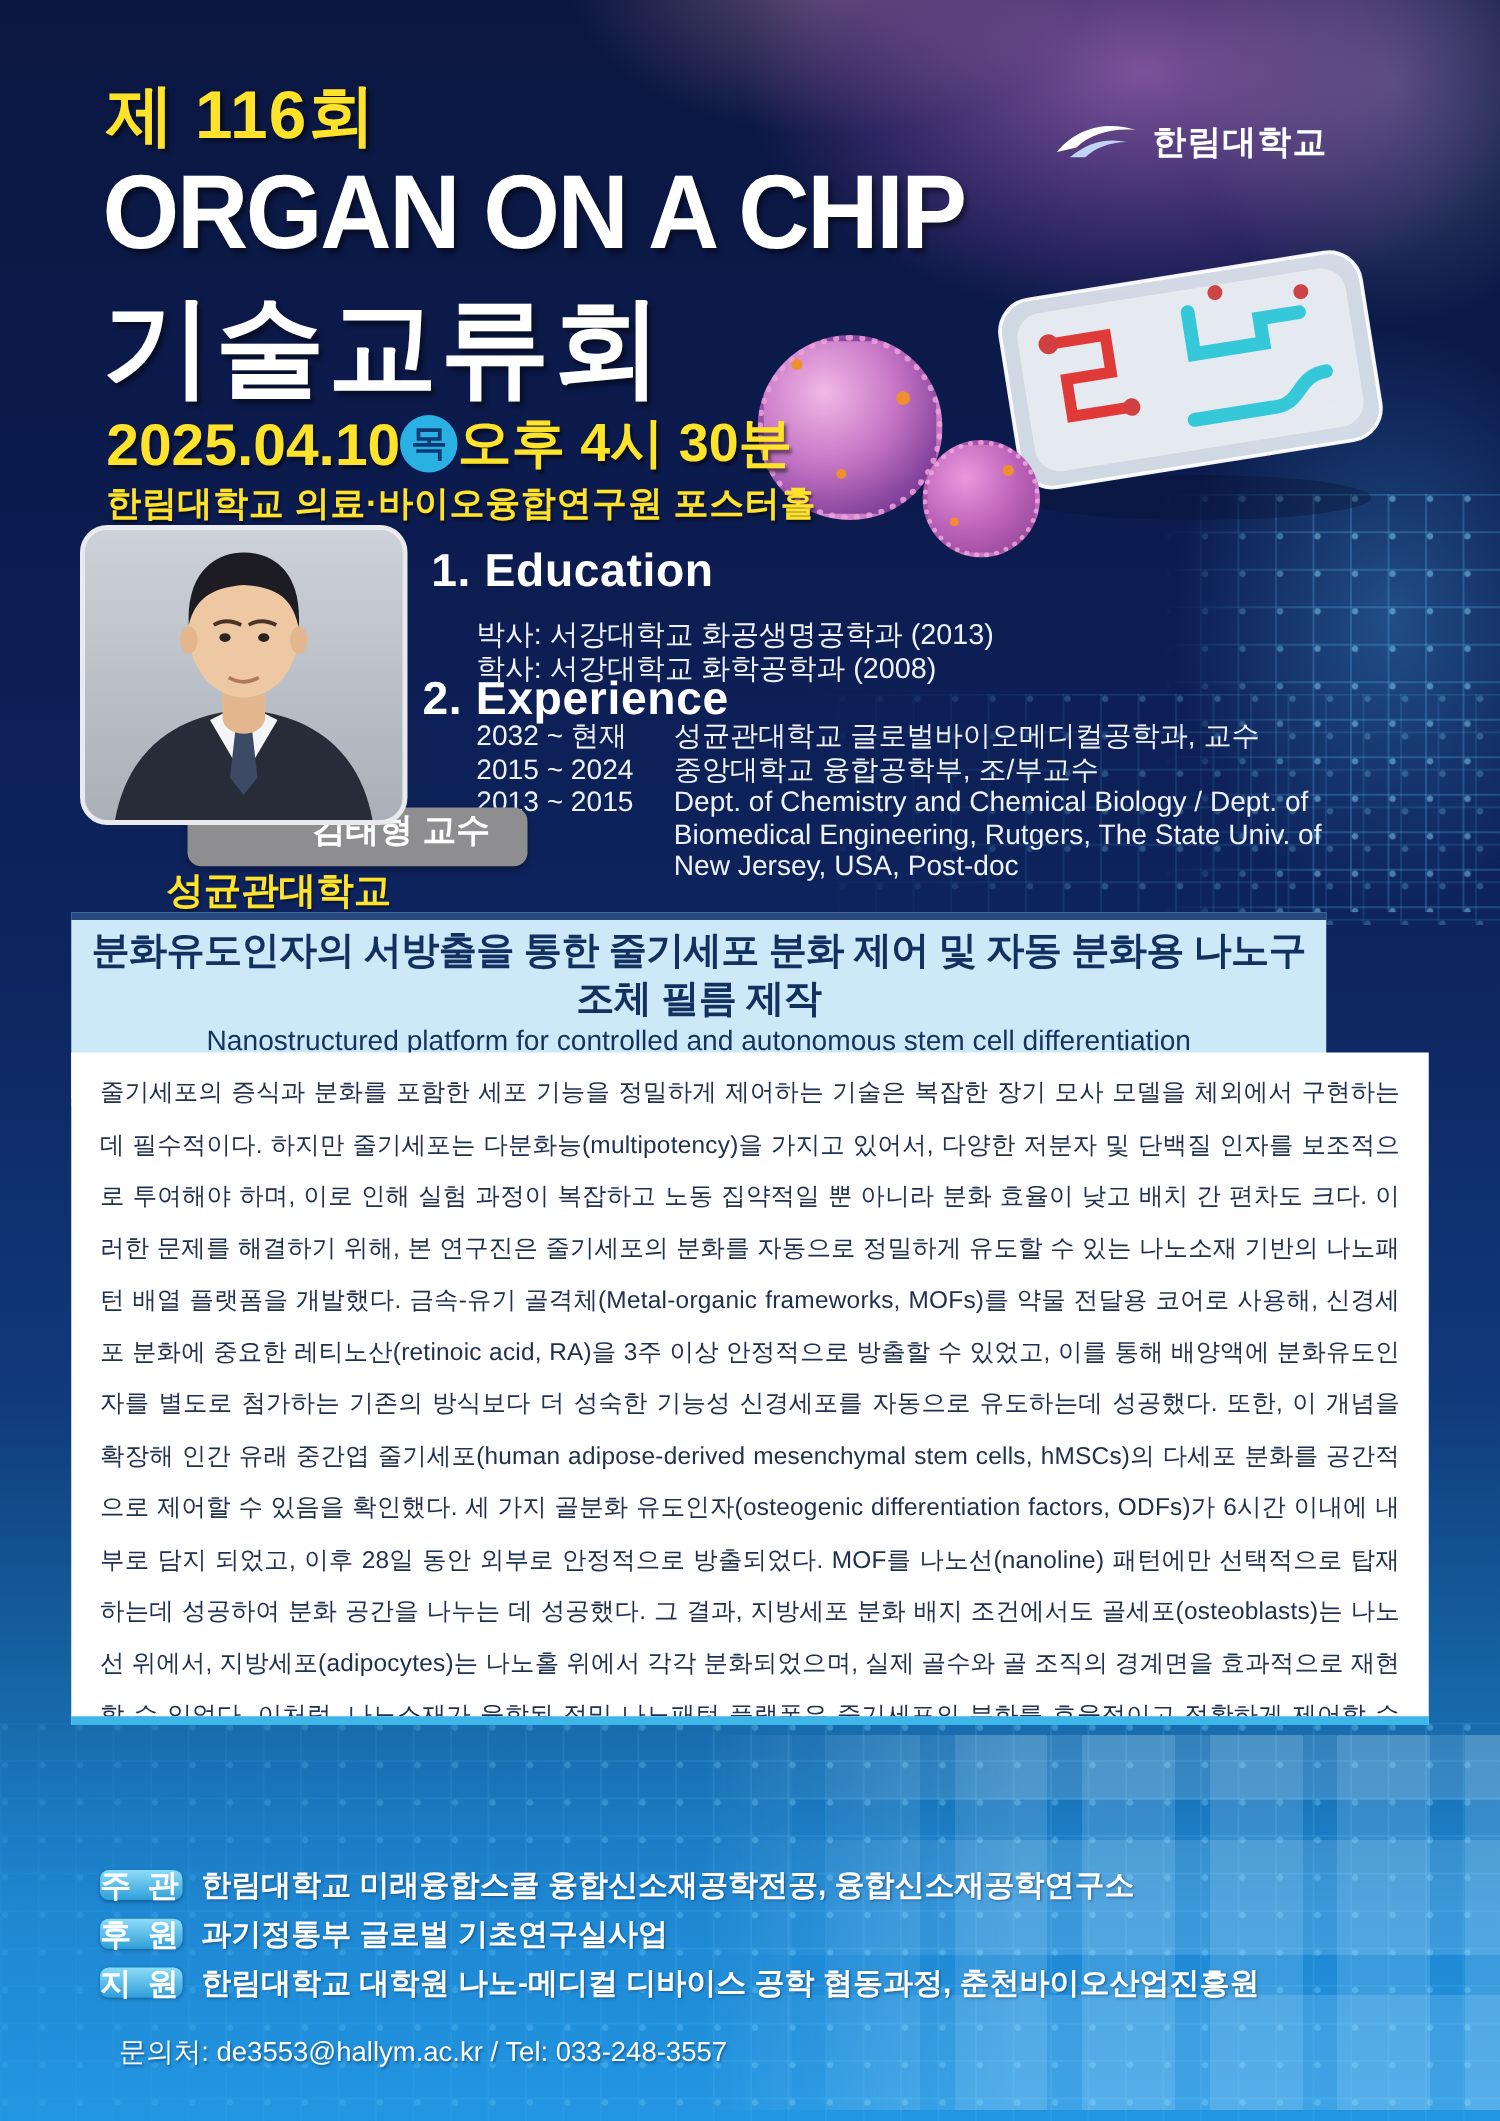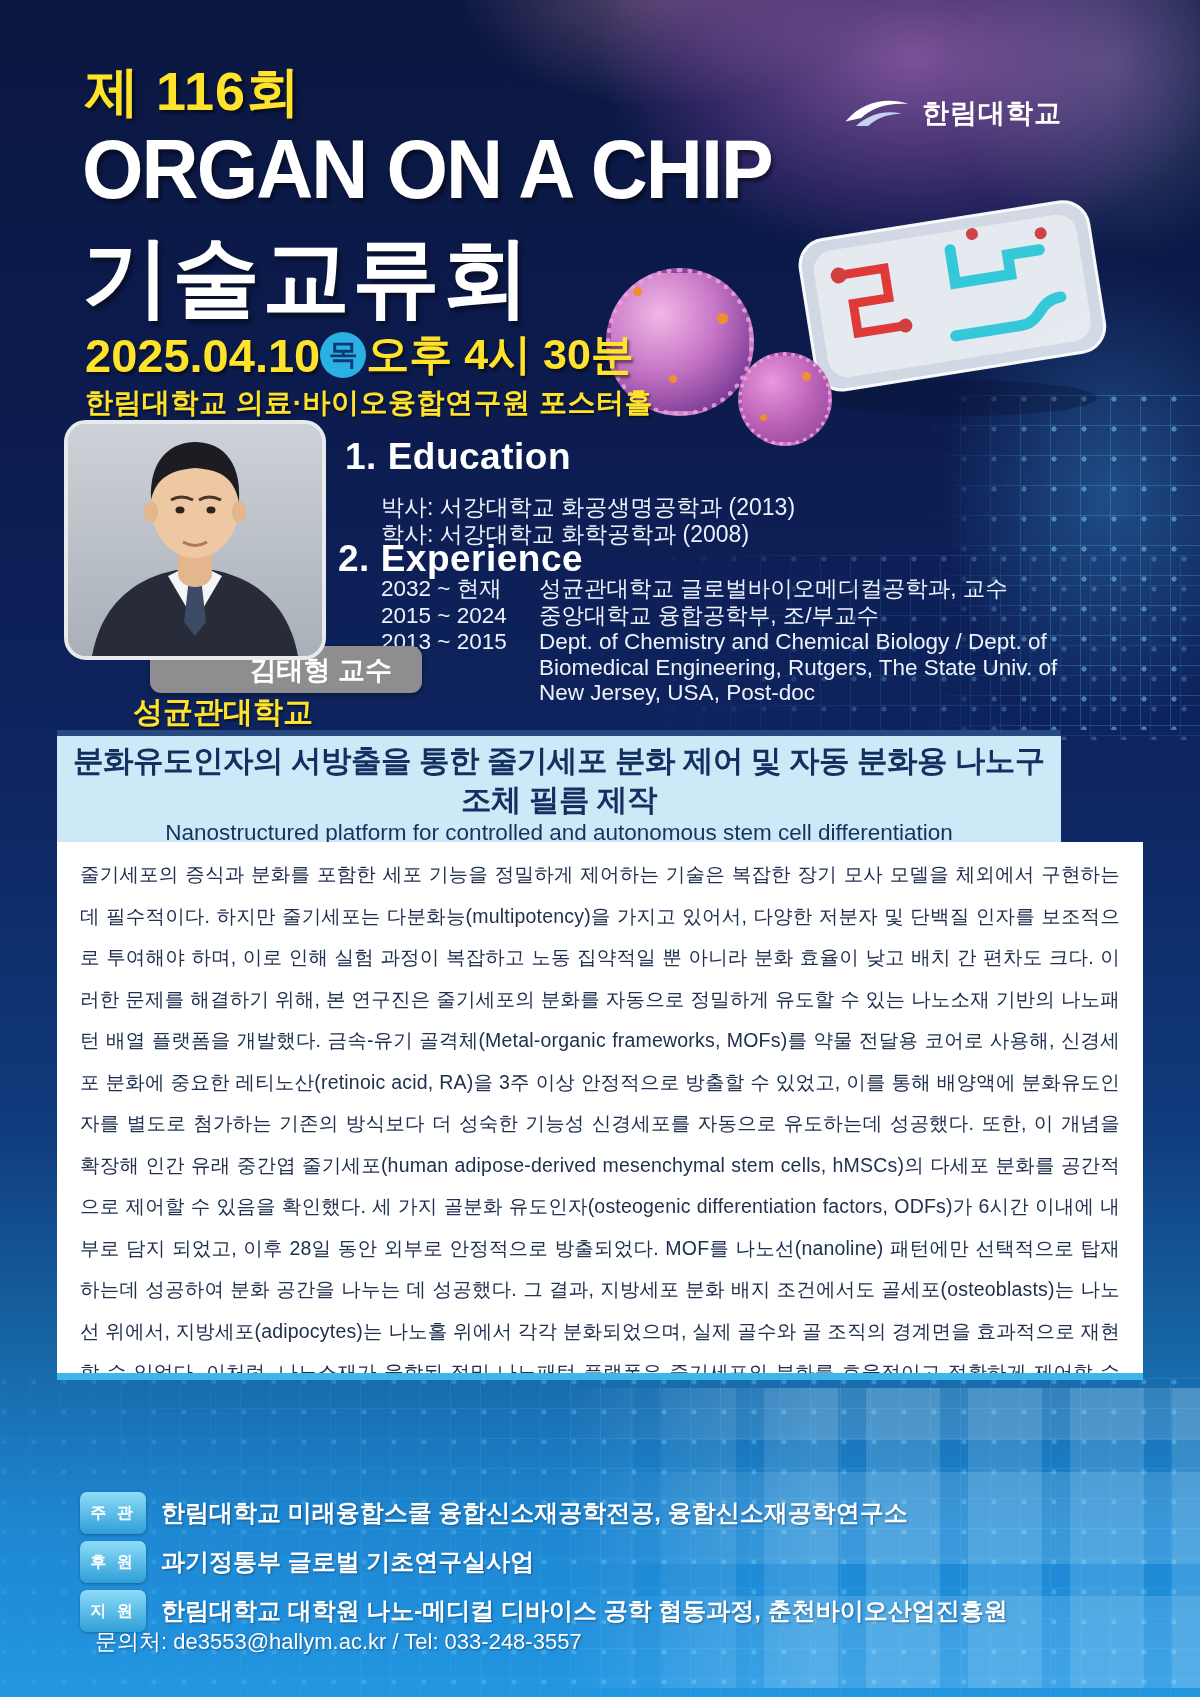--- a/index.html
+++ b/index.html
@@ -50,21 +50,21 @@
   .date-txt{ font-size:47px; font-weight:800; color:#ffe32b; text-shadow:2px 3px 3px rgba(0,0,0,.5);}
   .day-badge{ width:46px; height:46px; border-radius:50%; background:#2bb0e4; color:#0e3a74;
     font-size:29px; font-weight:800; display:flex; align-items:center; justify-content:center;}
   .time-txt{ font-size:43px; font-weight:800; color:#ffe32b; text-shadow:2px 3px 3px rgba(0,0,0,.5);}
   .venue{ left:85px; top:384px; font-size:28px; font-weight:800; color:#ffe32b; letter-spacing:.5px;
     text-shadow:1px 2px 2px rgba(0,0,0,.5);}
 
   .photo{ left:64px; top:420px; width:262px; height:240px; border-radius:22px; overflow:hidden;
     border:4px solid #e9eaec; z-index:7; background:#bcc1c8; }
   .name-plate{ left:150px; top:646px; width:272px; height:47px; background:#8e8e90; border-radius:11px;
-    display:flex; align-items:center; justify-content:flex-end; padding-right:30px; z-index:6;
+    display:flex; align-items:flex-start; justify-content:flex-end; padding-right:30px; z-index:6;
     box-shadow:0 2px 5px rgba(0,0,0,.35);}
   .name-plate span{ color:#fff; font-size:27px; font-weight:700; }
   .affiliation{ left:133px; top:692px; font-size:30px; font-weight:800; color:#ffe32b;
     text-shadow:1px 2px 2px rgba(0,0,0,.5);}
 
   .edu-heading{ left:345px; top:436px; font-size:37px; font-weight:600; color:#fff; letter-spacing:.5px;}
   .edu-items{ left:381px; top:482px; list-style:none; font-size:23px; color:#edf2fb; line-height:27px;margin-top:12px;}
   .exp-heading{ left:338px; top:538px; font-size:37px; font-weight:600; color:#fff; letter-spacing:.5px;}
   .exp-grid{ left:381px; top:576px; width:720px; display:grid; grid-template-columns:132px auto;
     column-gap:26px; row-gap:1px; font-size:22.5px; color:#edf2fb; line-height:25.5px;}
@@ -75,21 +75,21 @@
     border-top:6px solid #27497f; border-bottom:6px solid #27497f; padding:5px 8px 6px;}
   .talk-title-ko{ font-size:30.5px; font-weight:800; color:#133060; line-height:39px; letter-spacing:-.5px;}
   .talk-title-en{ font-size:22.5px; font-weight:500; color:#15325f; line-height:27px;}
 
   .abstract-box{ left:57px; top:842px; width:1086px; height:538px; background:#ffffff; z-index:8;
     padding:12px 23px; border-bottom:7px solid #3fb6ea; overflow:hidden;}
   .abstract-box p{ font-size:19.5px; line-height:41.5px; color:#20304f; text-align:justify; letter-spacing:.2px;}
 
   .footer-rows{ left:80px; top:1492px; z-index:8; display:flex; flex-direction:column; gap:7px;}
   .footer-row{ display:flex; align-items:center; gap:15px; }
-  .footer-badge{ width:66px; height:42px; border-radius:7px; color:#fff; font-size:16px; font-weight:700;
+  .footer-badge{ width:66px; height:24px; border-radius:7px; color:#fff; font-size:25px; font-weight:700;
     display:flex; align-items:center; justify-content:center; letter-spacing:3px;
     background:linear-gradient(180deg,#8edcf8,#2f9fd8); box-shadow:0 1px 3px rgba(0,30,60,.4);}
   .footer-text{ color:#fff; font-size:24px; font-weight:700; text-shadow:1px 1px 2px rgba(0,40,80,.5);}
   .contact{ left:95px; top:1627px; z-index:8; color:#fff; font-size:22px; font-weight:400;
     text-shadow:1px 1px 2px rgba(0,40,80,.5);}
 </style>
 </head>
 <body>
 
 <div class="poster">

